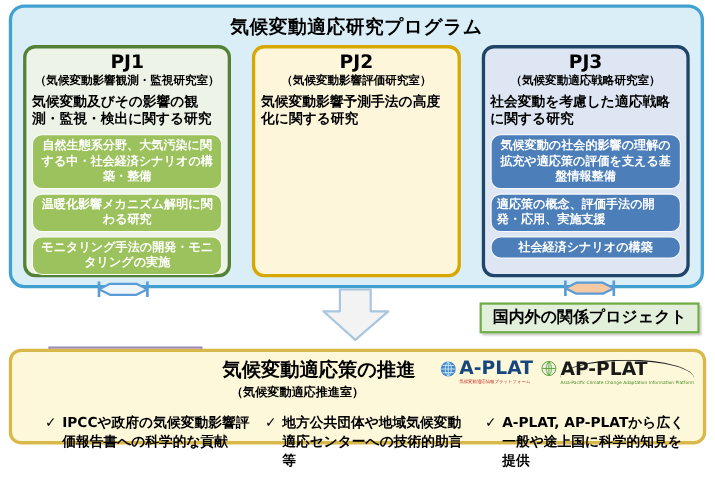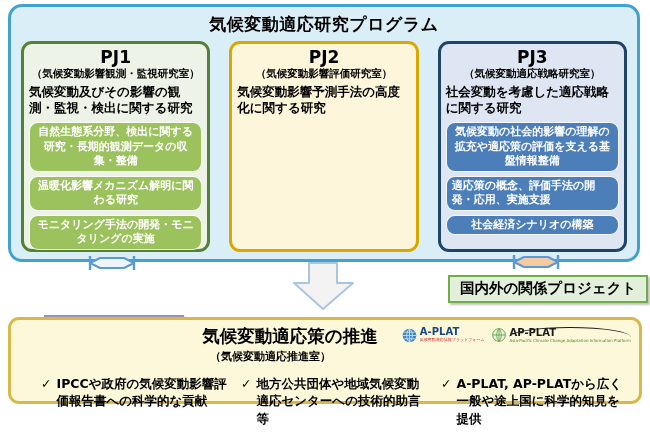--- a/index.html
+++ b/index.html
@@ -48,34 +48,34 @@
   .conn line  { stroke:var(--conn-stroke); stroke-width:2.4; }
   .conn-left  path { fill:var(--conn-left-fill); }
   .conn-right path { fill:var(--conn-right-fill); }
   .down-arrow { position:absolute; left:292px; top:262px; width:63px; height:48px; }
   .down-arrow path { fill:var(--down-arrow-fill); stroke:var(--down-arrow-stroke); stroke-width:2; stroke-linejoin:round; }
   .rel-label {
     position:absolute; font-size:14.5px; font-weight:bold; padding:2px 10px 3px;
     white-space:nowrap; box-shadow:2px 2px 2px rgba(120,120,120,.45);
   }
   .rel-left  { left:44px;  top:275px; background:var(--left-label-bg);  border:2px solid var(--left-label-border);margin-top:40px; }
-  .rel-right { left:448px; top:275px; background:var(--right-label-bg); border:2px solid var(--right-label-border); }
+  .rel-right { left:436px; top:275px; background:var(--right-label-bg); border:2px solid var(--right-label-border); }
   
   .bottom-box {
     position:absolute; left:8px; top:317px; width:634px; height:87px;
     background:var(--bottom-bg); border:3px solid var(--bottom-border);
     border-radius:11px;
   }
   .bottom-title  { text-align:center; font-size:17.5px; font-weight:bold; margin-top:4px; padding-right:70px; }
   .bottom-office { text-align:center; font-size:11px;  font-weight:bold; padding-right:109px; margin-top:1px; }
   .logos { position:absolute; top:7px; right:8px; display:flex; gap:8px; align-items:flex-start; }
   .logo { display:flex; align-items:flex-start; gap:3px; }
   .logo-globe { margin-top:1px; }
   .logo-col { display:flex; flex-direction:column; }
-  .logo-name { font-size:10px; font-weight:bold; line-height:1.05; }
+  .logo-name { font-size:17px; font-weight:bold; line-height:1.05; }
   .aplat  .logo-name { color:var(--aplat-blue); }
   .applat .logo-name { color:#1a1a1a; border-top:1.2px solid #1a1a1a; border-radius:50% 50% 0 0 / 90% 90% 0 0; }
   .logo-tag { font-size:4px; line-height:1.2; white-space:nowrap; }
   .aplat  .logo-tag { color:var(--aplat-tag-red); }
   .applat .logo-tag { color:var(--applat-green); }
   .bullets { position:absolute; left:16px; right:12px; top:55px; display:flex; gap:14px; }
   .bullet { flex:1; display:flex; gap:5px; font-size:12.5px; font-weight:bold; line-height:1.38; }
   .bullet .check { flex:0 0 auto; }
   .bullet:nth-child(1) { padding-left:14px; }
 </style>
@@ -86,21 +86,21 @@
 
   <div class="program-box">
     <div class="program-title">気候変動適応研究プログラム</div>
     <div class="pj-row">
 
       <div class="pj pj1">
         <div class="pj-id">PJ1</div>
         <div class="pj-lab">（気候変動影響観測・監視研究室）</div>
         <div class="pj-theme">気候変動及びその影響の観測・監視・検出に関する研究</div>
         <div class="pj-items">
-          <div class="pj-item">自然生態系分野、検出に関する研究・長期的観測データの収集・整備</div>
+          <div class="pj-item">自然生態系分野、大気汚染に関する中・社会経済シナリオの構築・整備</div>
           <div class="pj-item">温暖化影響メカニズム解明に関わる研究</div>
           <div class="pj-item">モニタリング手法の開発・モニタリングの実施</div>
         </div>
       </div>
 
       <div class="pj pj2">
         <div class="pj-id">PJ2</div>
         <div class="pj-lab">（気候変動影響評価研究室）</div>
         <div class="pj-theme">気候変動影響予測手法の高度化に関する研究</div>
       </div>

